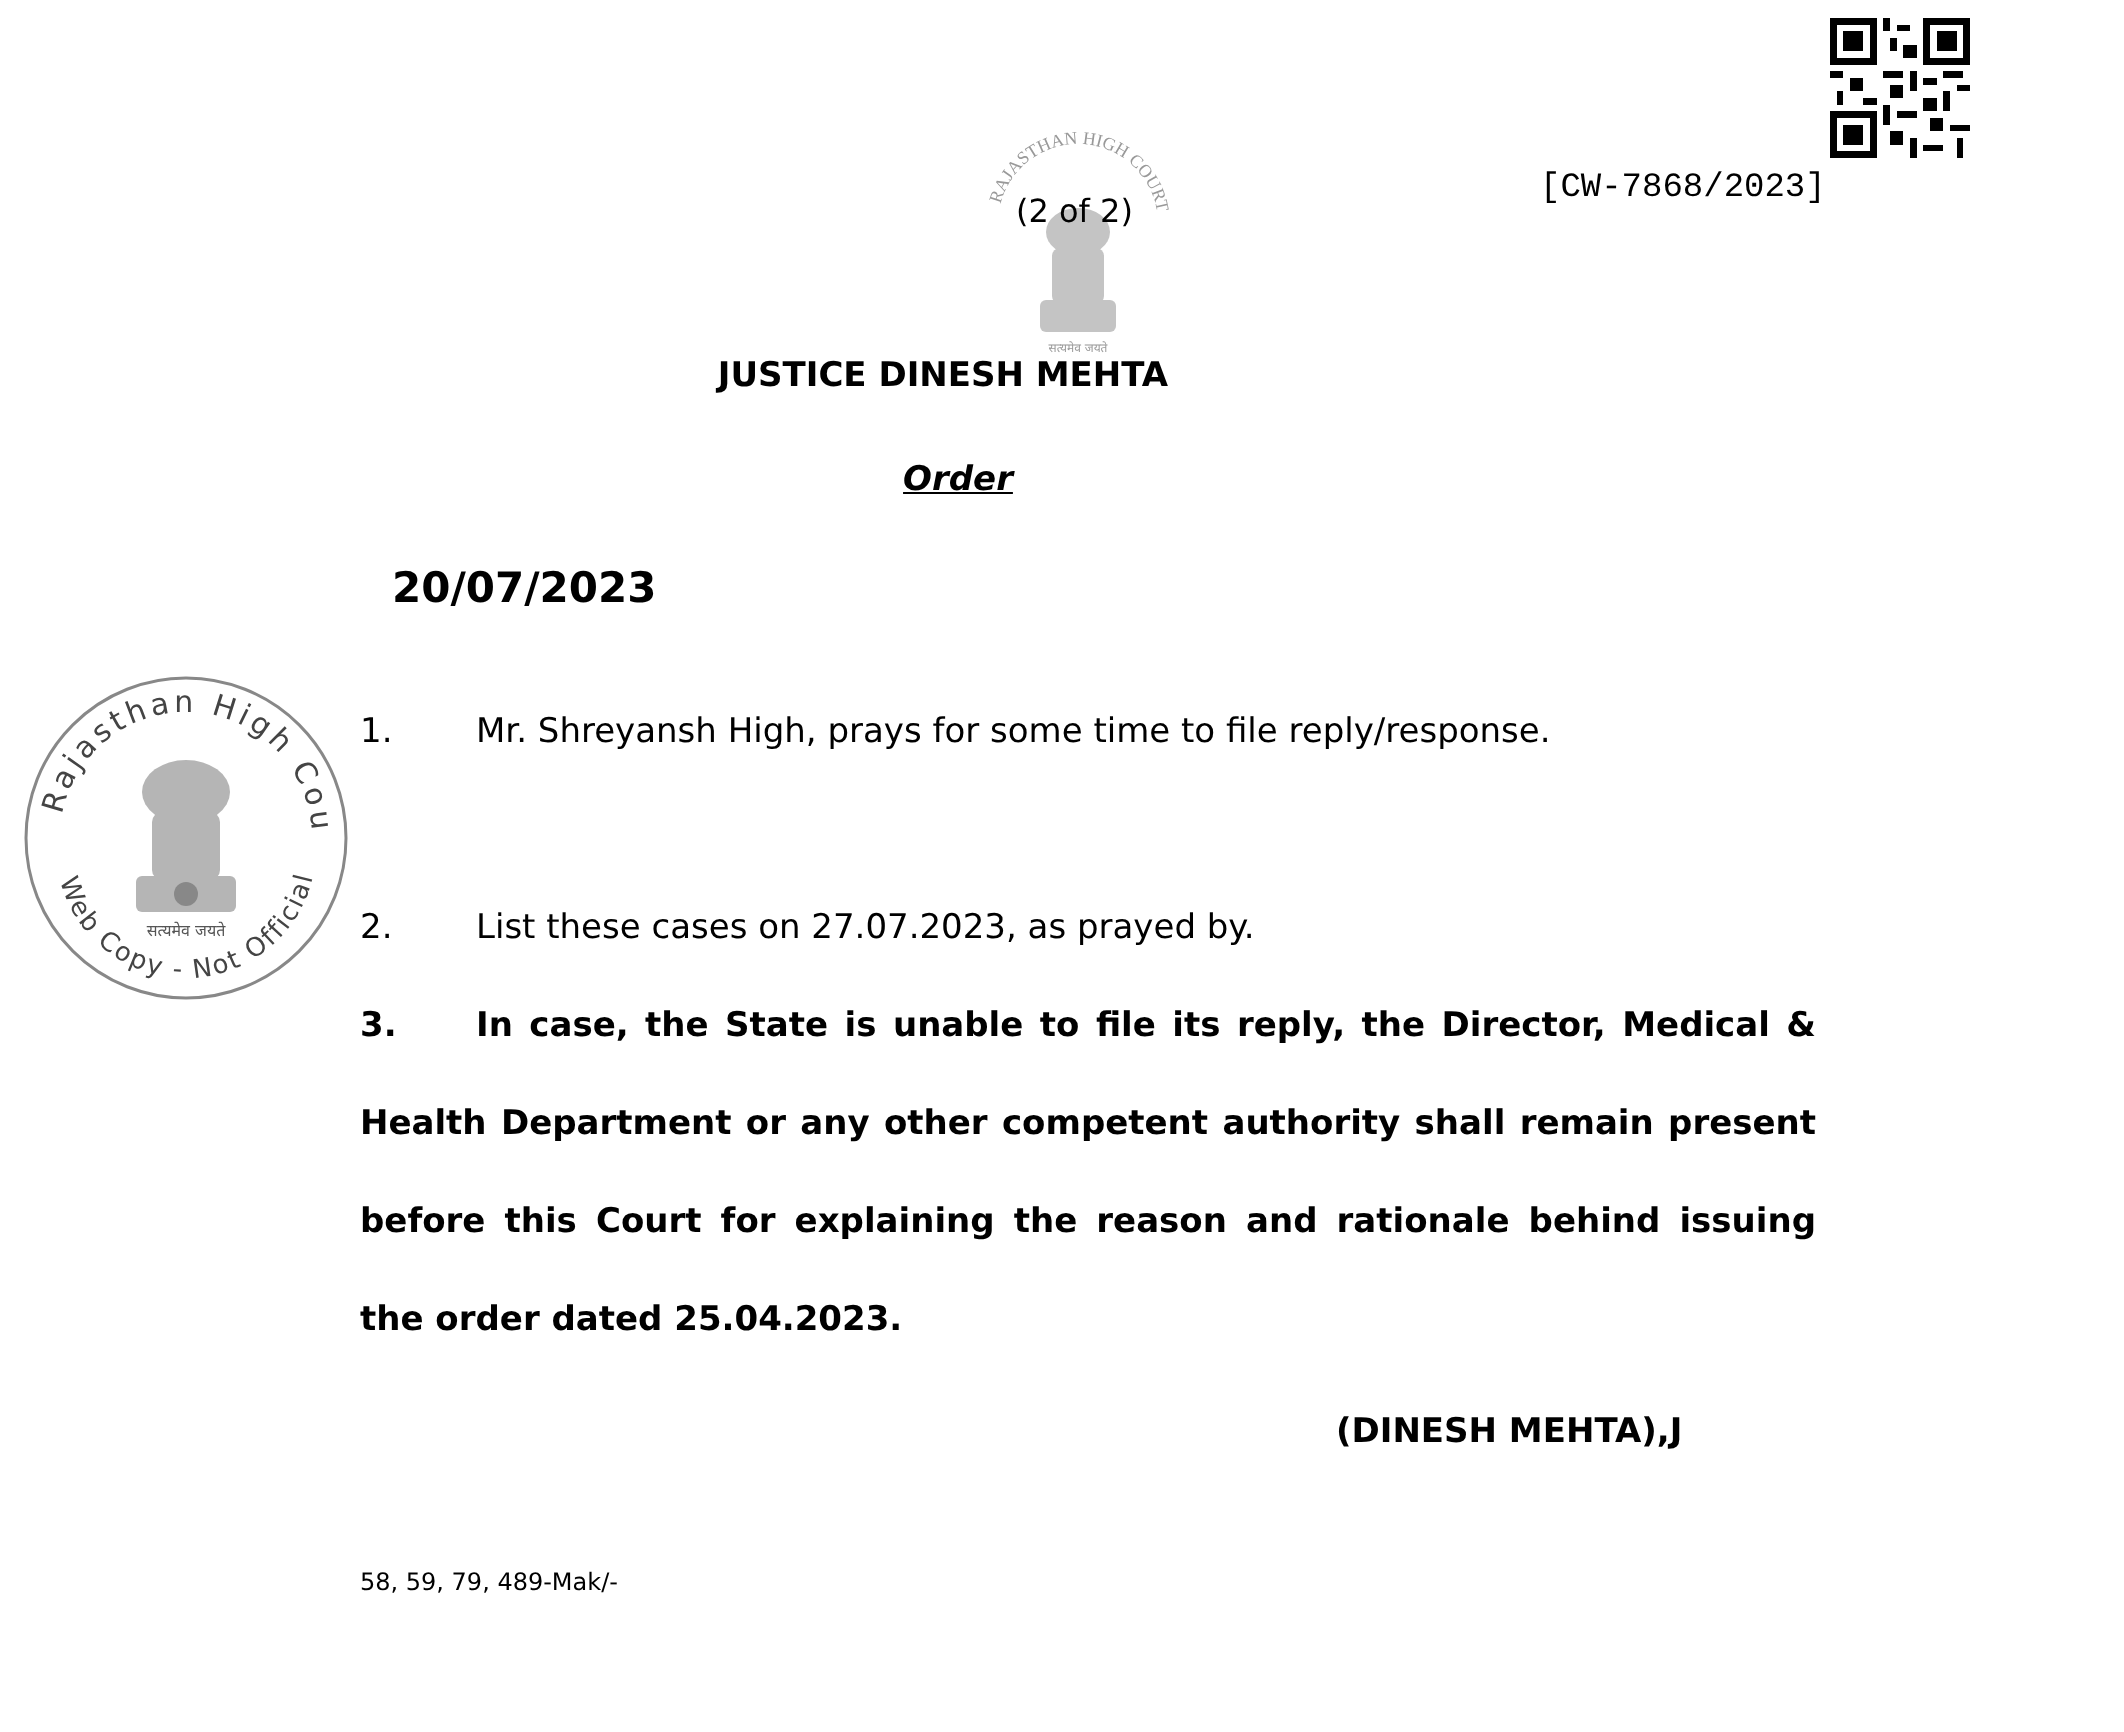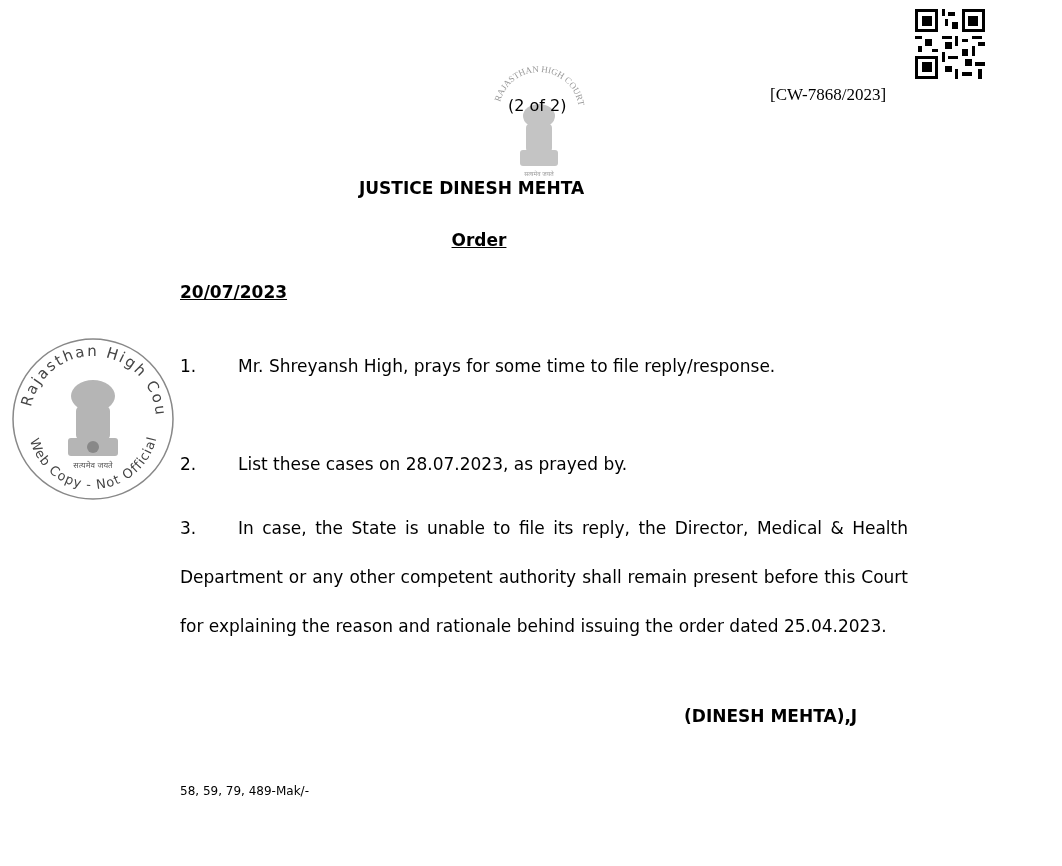--- a/index.html
+++ b/index.html
@@ -1,32 +1,32 @@
 <!DOCTYPE html>
 <html><head>
 <meta charset="utf-8">
 <style>
   html, body { margin: 0; padding: 0; background: #ffffff; }
   body { width: 1062px; height: 866px; position: relative; overflow: hidden;
          font-family: "DejaVu Sans", sans-serif; color: #000; }
   .abs { position: absolute; }
   .qr { left: 915px; top: 8px; width: 70px; height: 72px; }
   .page-no { left: 508px; top: 96px; font-size: 16px; font-family: "DejaVu Sans", sans-serif; }
-  .case-no { left: 770px; top: 85px; font-size: 17px; font-family: Liberation Serif, serif; }
+  .case-no { left: 770px; top: 85px; font-size: 17px; font-family: Liberation Mono, monospace; }
   .emblem-top { left: 484px; top: 64px; width: 110px; height: 120px; }
   .judge { left: 0; width: 943px; top: 178px; text-align: center; font-weight: bold; font-size: 17px; }
-  .order { left: 0; width: 958px; top: 230px; text-align: center; font-weight: bold; font-size: 17px; text-decoration: underline; }
-  .date { left: 180px; top: 282px; font-weight: bold; font-size: 17px; text-decoration: underline; }
+  .order { left: 0; width: 958px; top: 230px; text-align: center; font-weight: bold; font-size: 17px; text-decoration: underline; font-style: italic; }
+  .date { left: 196px; top: 282px; font-weight: bold; font-size: 21px; }
   .seal { left: 8px; top: 334px; width: 170px; height: 170px; }
   .para { left: 180px; width: 728px; font-size: 17px; line-height: 49px; text-align: justify; }
   .p1 { top: 342px; }
   .p2 { top: 440px; }
-  .p3 { top: 504px; }
+  .p3 { top: 489px; font-weight: bold; }
   .num { display: inline-block; width: 58px; }
-  .sign { left: 668px; top: 786px; font-weight: bold; font-size: 17px; margin-left: 16px; }
+  .sign { left: 668px; top: 786px; font-weight: bold; font-size: 17px; }
   .sign { top: 706px; }
   .ref { left: 180px; top: 784px; font-size: 12px; }
 </style>
 </head>
 <body>
 
 <svg class="abs qr" viewBox="0 0 21 21" shape-rendering="crispEdges">
   <rect width="21" height="21" fill="#fff"></rect>
   <g fill="#000">
     <rect x="0" y="0" width="7" height="7"></rect>
@@ -99,20 +99,20 @@
     <rect x="60" y="104" width="50" height="18" rx="3"></rect>
     <circle cx="85" cy="113" r="6" fill="#888"></circle>
   </g>
   <text x="85" y="134" font-size="8" fill="#555" text-anchor="middle">सत्यमेव जयते</text>
 </svg>
 
 <div class="abs para p1">
   <span class="num">1.</span><span>Mr. Shreyansh High, prays for some time to file reply/response.</span>
 </div>
 <div class="abs para p2">
-  <span class="num">2.</span><span>List these cases on 28.07.2023, as prayed by.</span>
+  <span class="num">2.</span><span>List these cases on 27.07.2023, as prayed by.</span>
 </div>
 <div class="abs para p3">
   <span class="num">3.</span><span>In case, the State is unable to file its reply, the Director, Medical &amp; Health Department or any other competent authority shall remain present before this Court for explaining the reason and rationale behind issuing the order dated 25.04.2023.</span>
 </div>
 
 <div class="abs sign">(DINESH MEHTA),J</div>
 <div class="abs ref">58, 59, 79, 489-Mak/-</div>
 
 </body></html>

